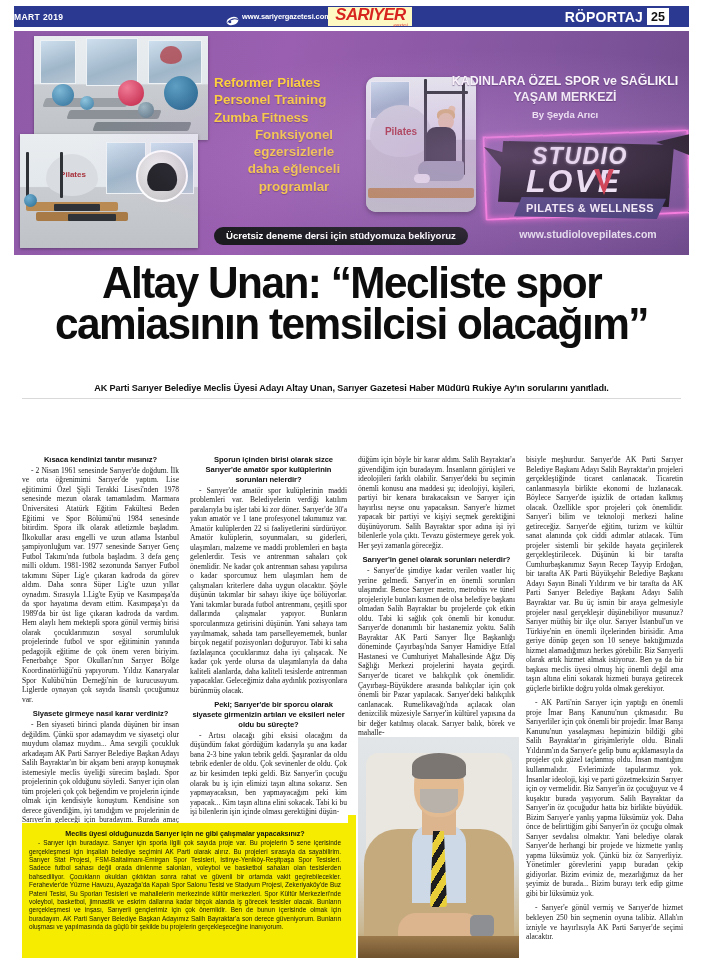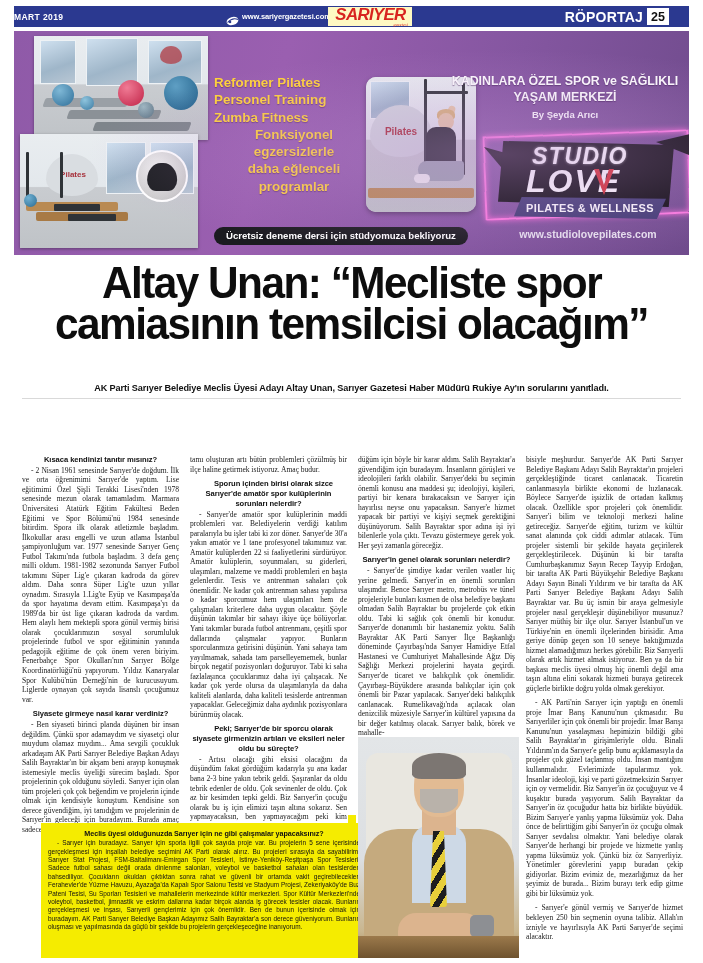--- a/index.html
+++ b/index.html
@@ -272,21 +272,21 @@
     text-align: justify; text-indent: 9px;
     margin: 0 0 5px 0;
     -webkit-hyphens: auto; hyphens: auto;
     word-spacing: -.15px;
   }
   p.body.cont { text-indent: 0; }
 
   
   .yellowbox {
     position:absolute; left: 22px; top: 823px; width: 326px; height: 135px;
-    background:#f5ec00; padding: 6px 7px 5px 7px; overflow:hidden;margin-left:19px;
+    background:#f5ec00; padding: 6px 7px 5px 7px; overflow:hidden;
   }
   .yellowbox .subhead { font-size: 7.2px; margin-bottom: 1px; }
   .yellowbox p.body {
     font-family: "Liberation Sans", sans-serif;
     font-size: 6.45px; line-height: 1.3; color:#111; margin:0;
   }
 
   
   .portrait {
     position:absolute; left: 358px; top: 737px; width: 161px; height: 221px;
@@ -478,21 +478,20 @@
 
   <div class="cols">
     <div class="col c1">
       <div class="subhead">Kısaca kendinizi tanıtır mısınız?</div>
       <p class="body">- 2 Nisan 1961 senesinde Sarıyer'de doğdum. İlk ve orta öğrenimimi Sarıyer'de yaptım. Lise eğitimimi Özel Şişli Terakki Lisesi'nden 1978 senesinde mezun olarak tamamladım. Marmara Üniversitesi Atatürk Eğitim Fakültesi Beden Eğitimi ve Spor Bölümü'nü 1984 senesinde bitirdim. Spora ilk olarak atletizmle başladım. İlkokullar arası engelli ve uzun atlama İstanbul şampiyonluğum var. 1977 senesinde Sarıyer Genç Futbol Takımı'nda futbola başladım. 3 defa genç milli oldum. 1981-1982 sezonunda Sarıyer Futbol takımını Süper Lig'e çıkaran kadroda da görev aldım. Daha sonra Süper Lig'te uzun yıllar oynadım. Sırasıyla 1.Lig'te Eyüp ve Kasımpaşa'da da spor hayatıma devam ettim. Kasımpaşa'yı da 1989'da bir üst lige çıkaran kadroda da vardım. Hem alaylı hem mektepli spora gönül vermiş birisi olarak çocuklarımızın sosyal sorumluluk projelerinde futbol ve spor eğitiminin yanında pedagojik eğitime de çok önem veren biriyim. Fenerbahçe Spor Okulları'nın Sarıyer Bölge Koordinatörlüğü'nü yapıyorum. Yıldız Kanaryalar Spor Kulübü'nün Derneği'nin de kurucusuyum. Liglerde oynayan çok sayıda lisanslı çocuğumuz var.</p>
       <div class="subhead">Siyasete girmeye nasıl karar verdiniz?</div>
       <p class="body">- Ben siyaseti birinci planda düşünen bir insan değildim. Çünkü spor adamaydım ve siyasetçi olur muydum olamaz mıydım... Ama sevgili çocukluk arkadaşım AK Parti Sarıyer Belediye Başkan Adayı Salih Bayraktar'ın bir akşam beni arayıp konuşmak istemesiyle meclis üyeliği sürecim başladı. Spor projelerinin çok olduğunu söyledi. Sarıyer için olan tüm projeleri çok çok beğendim ve projelerin içinde olmak için kendisiyle konuştum. Kendisine son derece güvendiğim, iyi tanıdığım ve projelerinin de Sarıyer'in geleceği için buradayım. Burada amaç sadece şu; Sarıyer'in huzurlu bir or-</p>
     </div>
 
     <div class="col c2">
-      <p class="body cont">tamı oluşturan artı bütün problemleri çözülmüş bir ilçe haline getirmek istiyoruz. Amaç budur.</p>
       <div class="subhead left">Sporun içinden birisi olarak sizce Sarıyer'de amatör spor kulüplerinin sorunları nelerdir?</div>
       <p class="body">- Sarıyer'de amatör spor kulüplerinin maddi problemleri var. Belediyelerin verdiği katılım paralarıyla bu işler tabi ki zor döner. Sarıyer'de 30'a yakın amatör ve 1 tane profesyonel takımımız var. Amatör kulüplerden 22 si faaliyetlerini sürdürüyor. Amatör kulüplerin, soyunmaları, su giderleri, ulaşımları, malzeme ve maddi problemleri en başta gelenlerdir. Tesis ve antrenman sahaları çok önemlidir. Ne kadar çok antrenman sahası yapılırsa o kadar sporcumuz hem ulaşımları hem de çalışmaları kriterlere daha uygun olacaktır. Şöyle düşünün takımlar bir sahayı ikiye üçe bölüyorlar. Yani takımlar burada futbol antrenmanı, çeşitli spor dallarında çalışmalar yapıyor. Bunların sporculanmıza getirisini düşünün. Yani sahaya tam yayılmamak, sahada tam parselleyememek, bunlar birçok negatif pozisyonları doğuruyor. Tabi ki saha fazlalaşınca çocuklarımız daha iyi çalışacak. Ne kadar çok yerde olursa da ulaşımlarıyla da daha kaliteli alanlarda, daha kaliteli tesislerde antrenman yapacaklar. Geleceğimiz daha aydınlık pozisyonlara bürünmüş olacak.</p>
       <div class="subhead left">Peki; Sarıyer'de bir sporcu olarak siyasete girmenizin artıları ve eksileri neler oldu bu süreçte?</div>
       <p class="body">- Artısı olacağı gibi eksisi olacağını da düşündüm fakat gördüğüm kadarıyla şu ana kadar bana 2-3 bine yakın tebrik geldi. Şaşıranlar da oldu tebrik edenler de oldu. Çok sevinenler de oldu. Çok az bir kesimden tepki geldi. Biz Sarıyer'in çocuğu olarak bu iş için elimizi taşın altına sokarız. Sen yapmayacaksın, ben yapmayacağım peki kim yapacak... Kim taşın altına elini sokacak. Tabi ki bu işi bilenlerin işin içinde olması gerektiğini düşün-</p>
     </div>
 
     <div class="col c3">
       <p class="body cont">düğüm için böyle bir karar aldım. Salih Bayraktar'a güvendiğim için buradayım. İnsanların görüşleri ve ideolojileri farklı olabilir. Sarıyer'deki bu seçimin önemli konusu ana maddesi şu; ideolojiyi, kişileri, partiyi bir kenara bırakacaksın ve Sarıyer için hayırlısı neyse onu yapacaksın. Sarıyer'e hizmet yapacak bir partiyi ve kişiyi seçmek gerektiğini düşünüyorum. Salih Bayraktar spor adına işi iyi bilenlerle yola çıktı. Tevazu göstermeye gerek yok. Her şeyi zamanla göreceğiz.</p>
       <div class="subhead">Sarıyer'in genel olarak sorunları nelerdir?</div>
       <p class="body">- Sarıyer'de şimdiye kadar verilen vaatler hiç yerine gelmedi. Sarıyer'in en önemli sorunları ulaşımdır. Bence Sarıyer metro, metrobüs ve tünel projeleriyle bunları kısmen de olsa belediye başkanı olmadan Salih Bayraktar bu projelerde çok etkin oldu. Tabi ki sağlık çok önemli bir konudur. Sarıyer'de donanımlı bir hastanemiz yoktu. Salih Bayraktar AK Parti Sarıyer İlçe Başkanlığı döneminde Çayırbaşı'nda Sarıyer Hamidiye Etfal Hastanesi ve Cumhuriyet Mahallesinde Ağız Diş Sağlığı Merkezi projelerini hayata geçirdi. Sarıyer'de ticaret ve balıkçılık çok önemlidir. Çayırbaşı-Büyükdere arasında balıkçılar için çok önemli bir Pazar yapılacak. Sarıyer'deki balıkçılık canlanacak. Rumelikavağı'nda açılacak olan denizcilik müzesiyle Sarıyer'in kültürel yapısına da bir değer katılmış olacak. Sarıyer balık, börek ve mahalle-</p>

